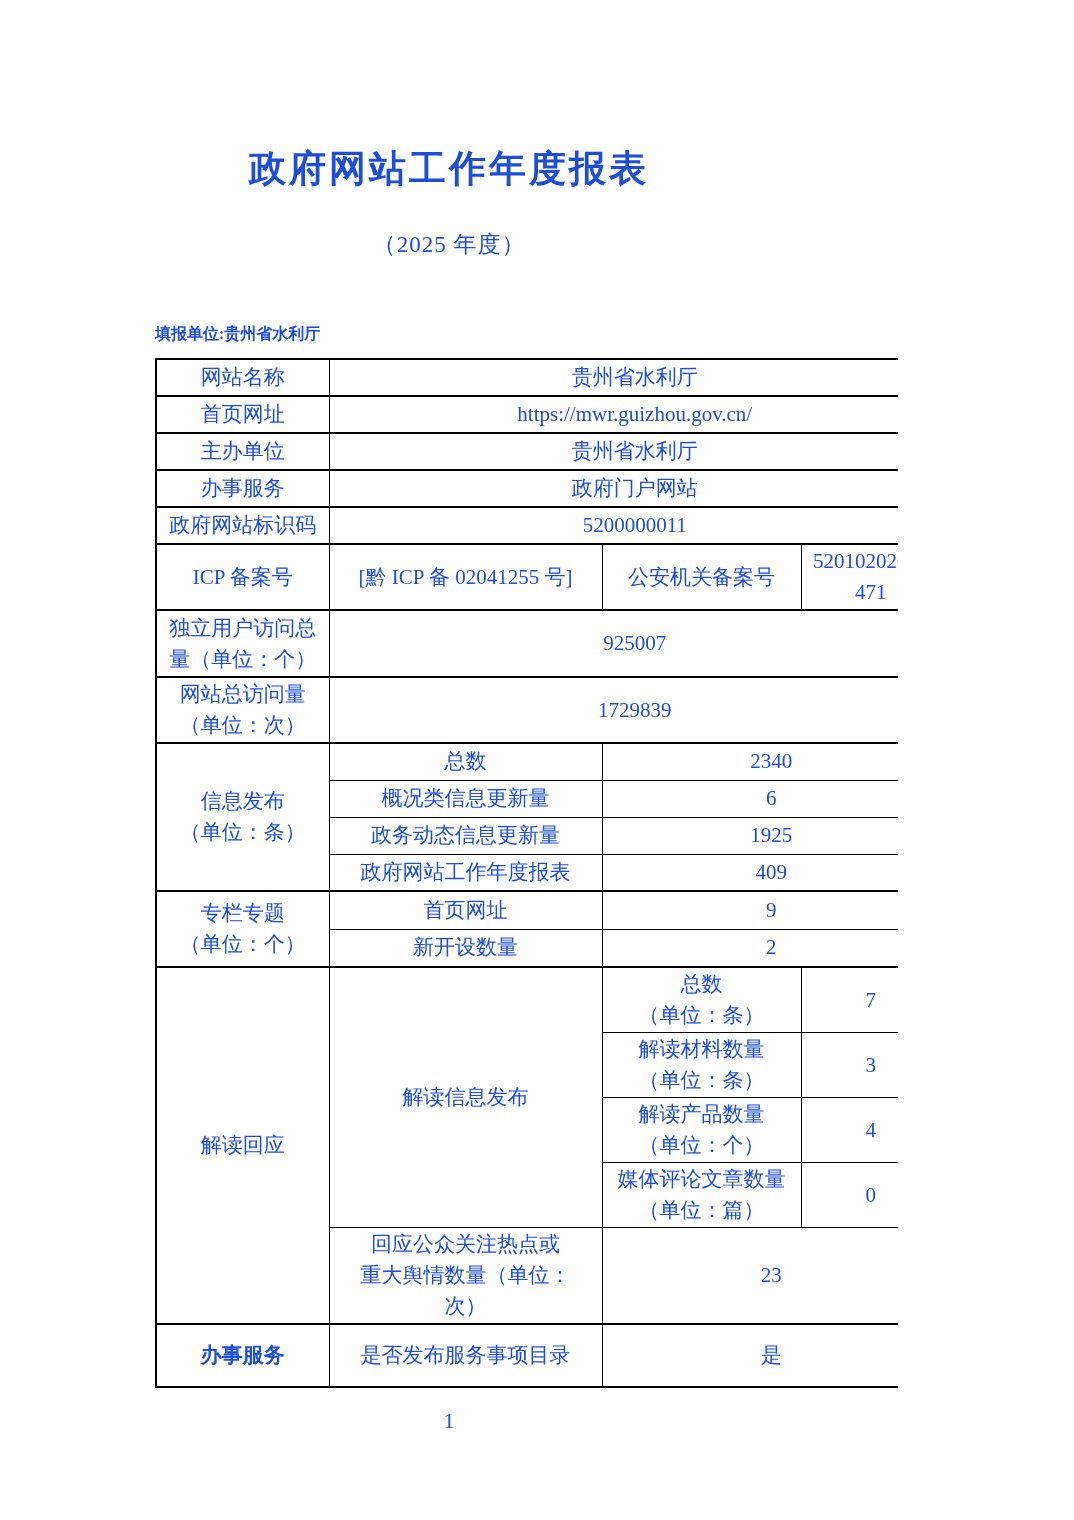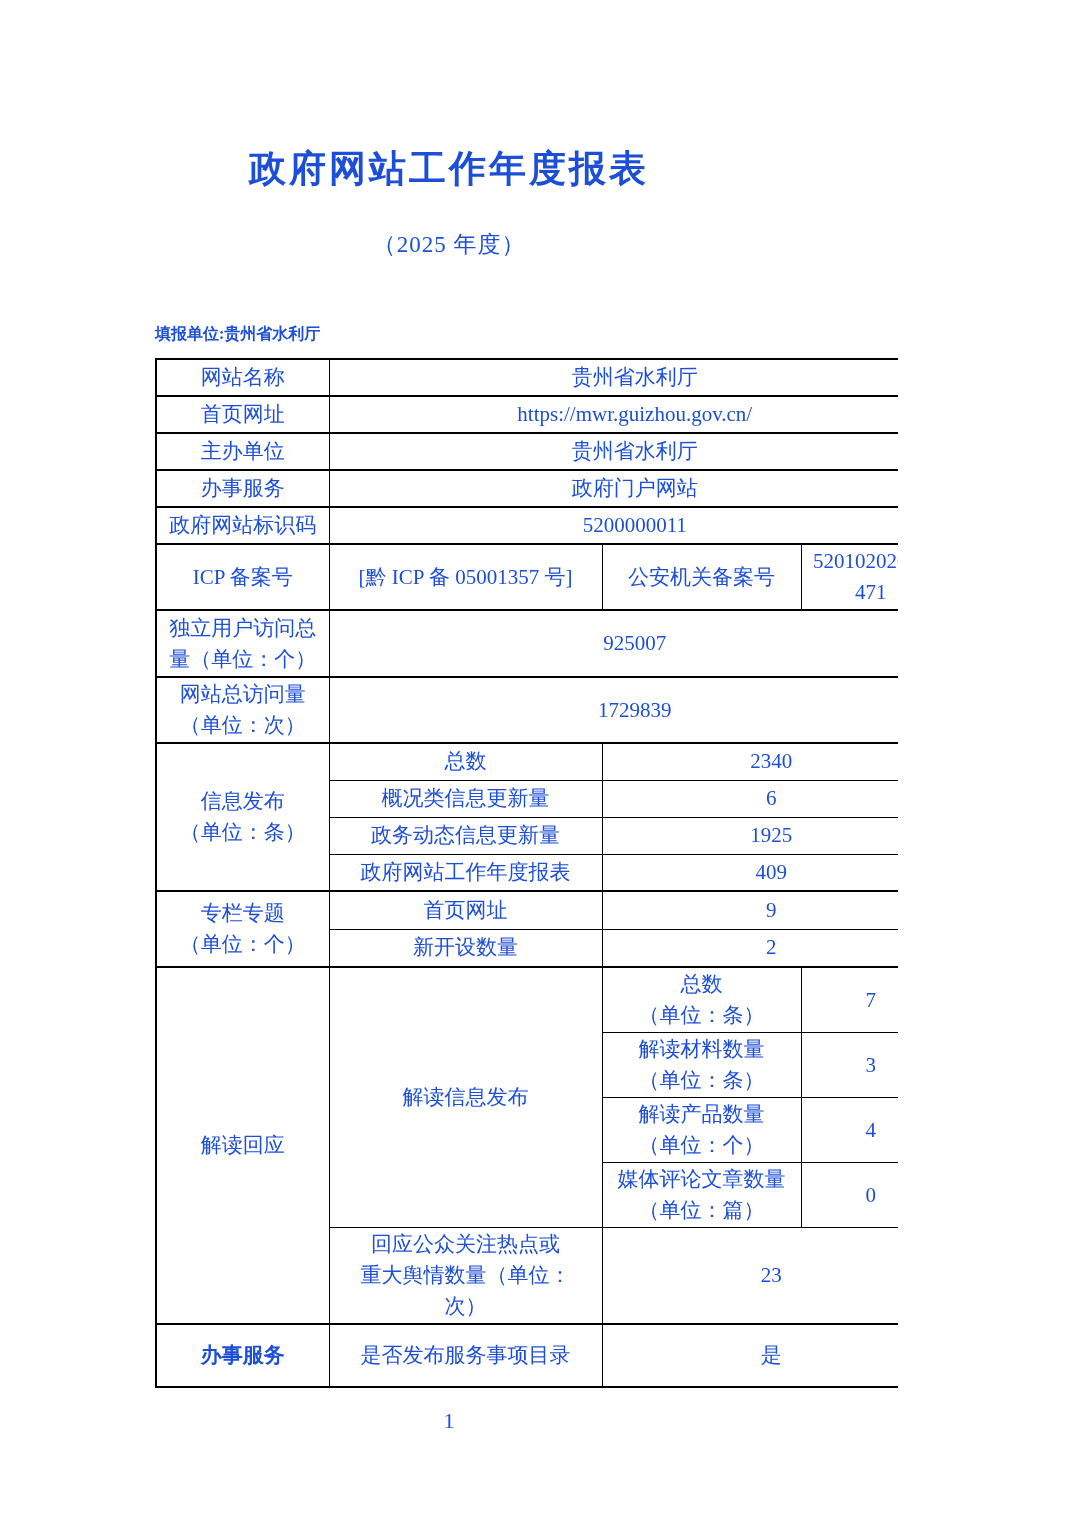--- a/index.html
+++ b/index.html
@@ -81,21 +81,21 @@
       <tr class="h37 thick">
         <td>办事服务</td>
         <td colspan="3">政府门户网站</td>
       </tr>
       <tr class="h37 thick">
         <td>政府网站标识码</td>
         <td colspan="3">5200000011</td>
       </tr>
       <tr class="h63 thick">
         <td>ICP 备案号</td>
-        <td>[黔 ICP 备 05001357 号]</td>
+        <td>[黔 ICP 备 02041255 号]</td>
         <td>公安机关备案号</td>
         <td class="pre">52010202000
 471</td>
       </tr>
       <tr class="h67 thick">
         <td class="pre">独立用户访问总
 量（单位：个）</td>
         <td colspan="3">925007</td>
       </tr>
       <tr class="h65 thick">

